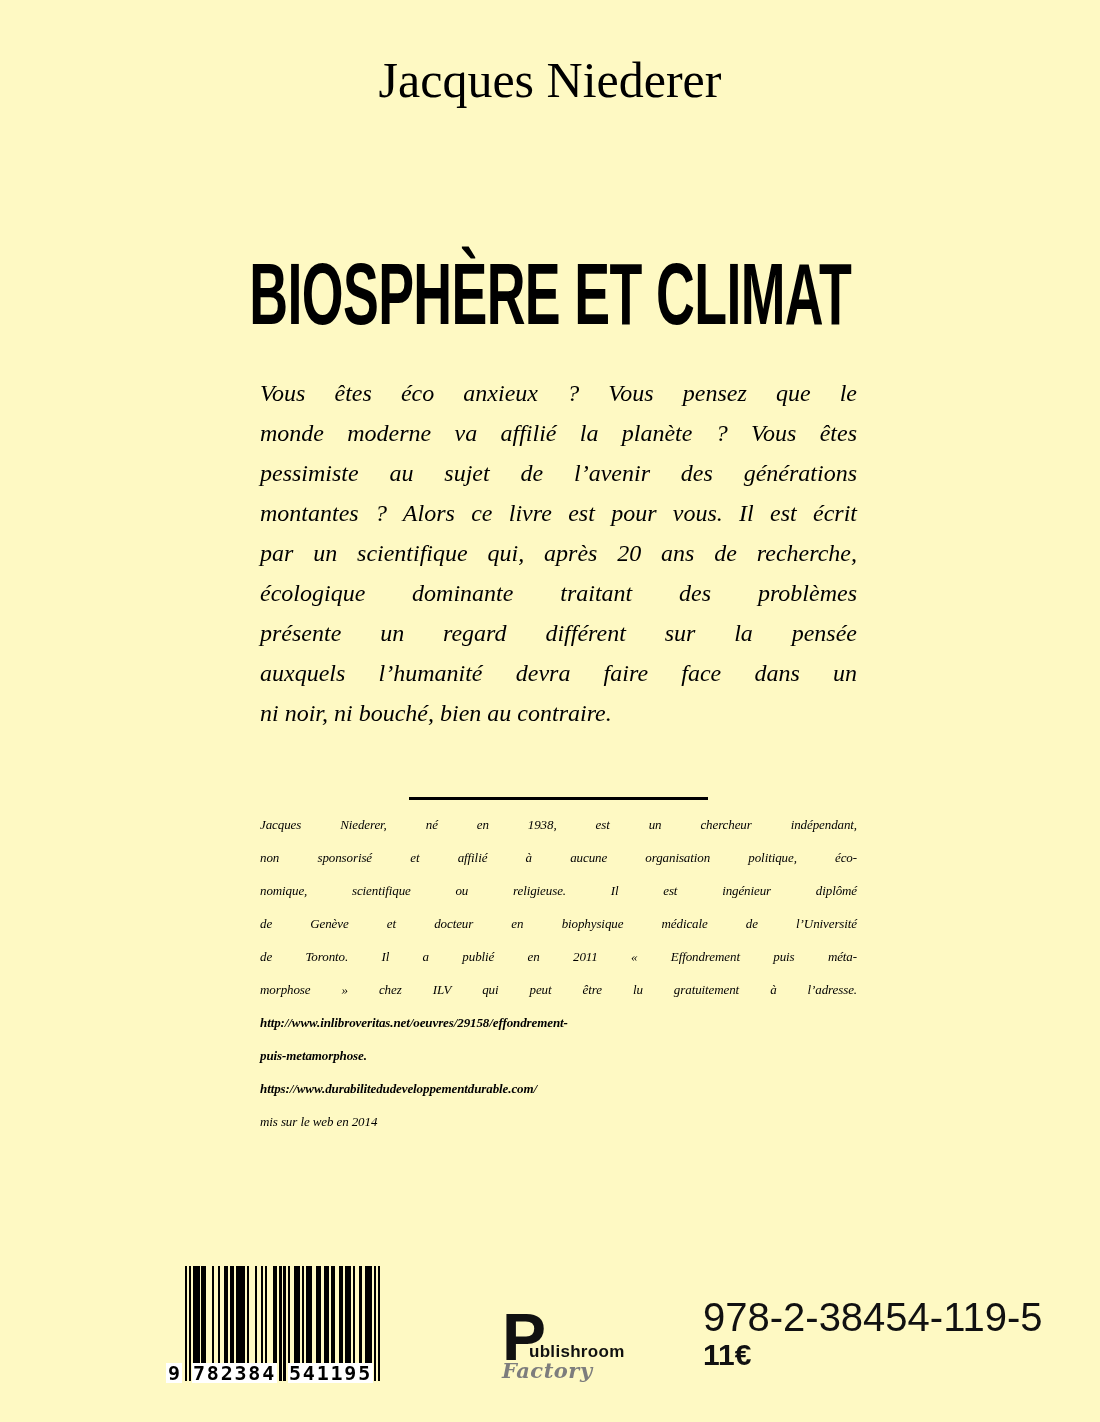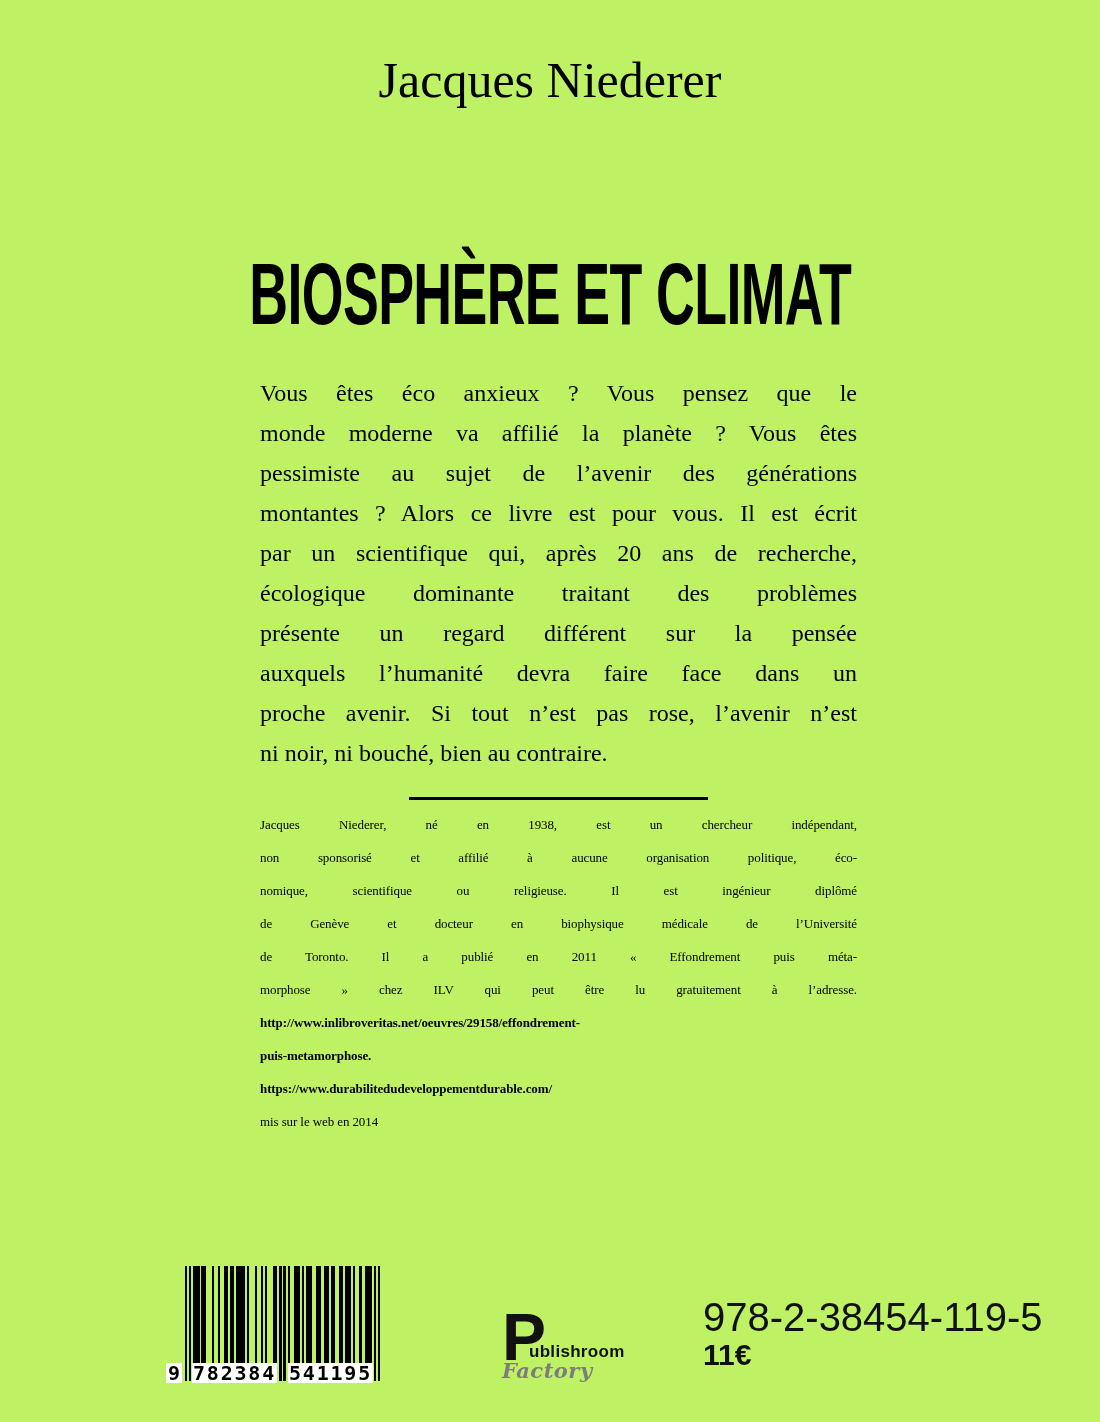--- a/index.html
+++ b/index.html
@@ -1,20 +1,20 @@
 <!DOCTYPE html>
 <html><head>
 <meta charset="utf-8">
 <style>
   html,body{margin:0;padding:0;background:#e9e9e9;}
   .page{
     position:relative;
     width:1100px;height:1422px;
     margin:0 auto;
-    background:#bef264;
+    background:#fef9c3;
     color:#000;
     font-family:"Liberation Serif", serif;
     overflow:hidden;
   }
   
   .author{
     position:absolute;top:50px;left:0;width:1100px;
     text-align:center;
     font-size:50px;line-height:1.2;
     font-family:"Liberation Serif", serif;
@@ -35,21 +35,21 @@
   
   .pitch{
     position:absolute;left:260px;top:373px;width:597px;
     font-size:24px;line-height:40px;
   }
   .about{
     position:absolute;left:260px;top:808px;width:597px;
     font-size:13px;line-height:33px;
     letter-spacing:-0.1px;
   }
-  .tline{white-space:normal;}
+  .tline{white-space:normal;font-style:italic;}
   .tline.just{text-align:justify;text-align-last:justify;}
   .tline.nowrap{white-space:nowrap;}
   .tline.bold{font-weight:700;}
   
   .divider{
     position:absolute;left:409px;top:797px;width:299px;height:3px;
     background:#000;
   }
   
   .barcode{position:absolute;left:166px;top:1266px;width:215px;height:120px;}
@@ -99,21 +99,20 @@
 
   <div class="pitch">
       <div class="tline just">Vous êtes éco anxieux ? Vous pensez que le</div>
       <div class="tline just">monde moderne va affilié la planète ? Vous êtes</div>
       <div class="tline just">pessimiste au sujet de l’avenir des générations</div>
       <div class="tline just">montantes ? Alors ce livre est pour vous. Il est écrit</div>
       <div class="tline just">par un scientifique qui, après 20 ans de recherche,</div>
       <div class="tline just">écologique dominante traitant des problèmes</div>
       <div class="tline just">présente un regard différent sur la pensée</div>
       <div class="tline just">auxquels l’humanité devra faire face dans un</div>
-      <div class="tline just">proche avenir. Si tout n’est pas rose, l’avenir n’est</div>
       <div class="tline nowrap">ni noir, ni bouché, bien au contraire.</div>
     </div>
 
   <div class="divider"></div>
 
   <div class="about">
       <div class="tline just">Jacques Niederer, né en 1938, est un chercheur indépendant,</div>
       <div class="tline just">non sponsorisé et affilié à aucune organisation politique, éco-</div>
       <div class="tline just">nomique, scientifique ou religieuse. Il est ingénieur diplômé</div>
       <div class="tline just">de Genève et docteur en biophysique médicale de l’Université</div>

